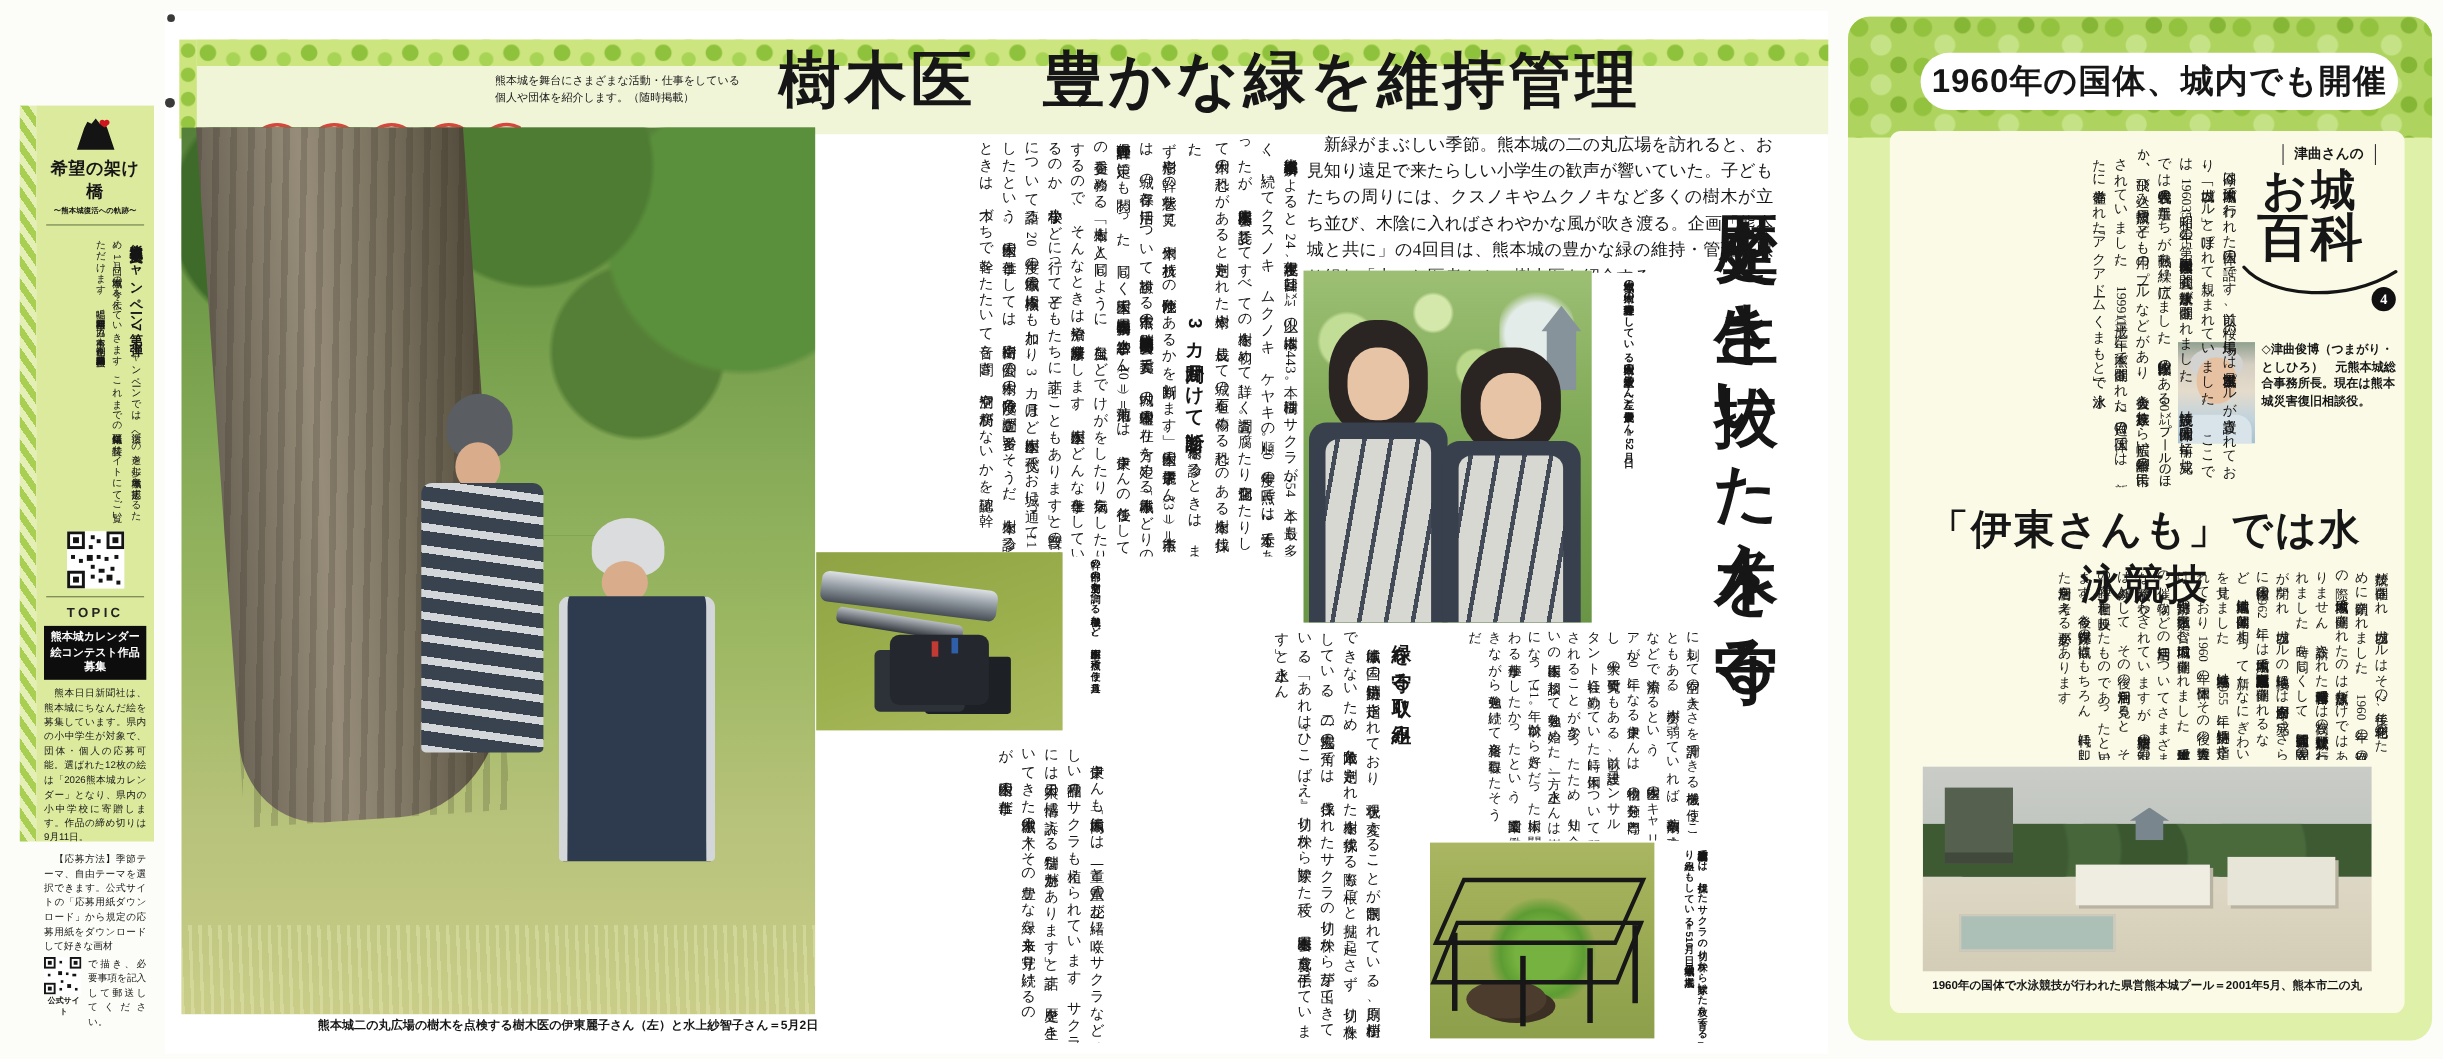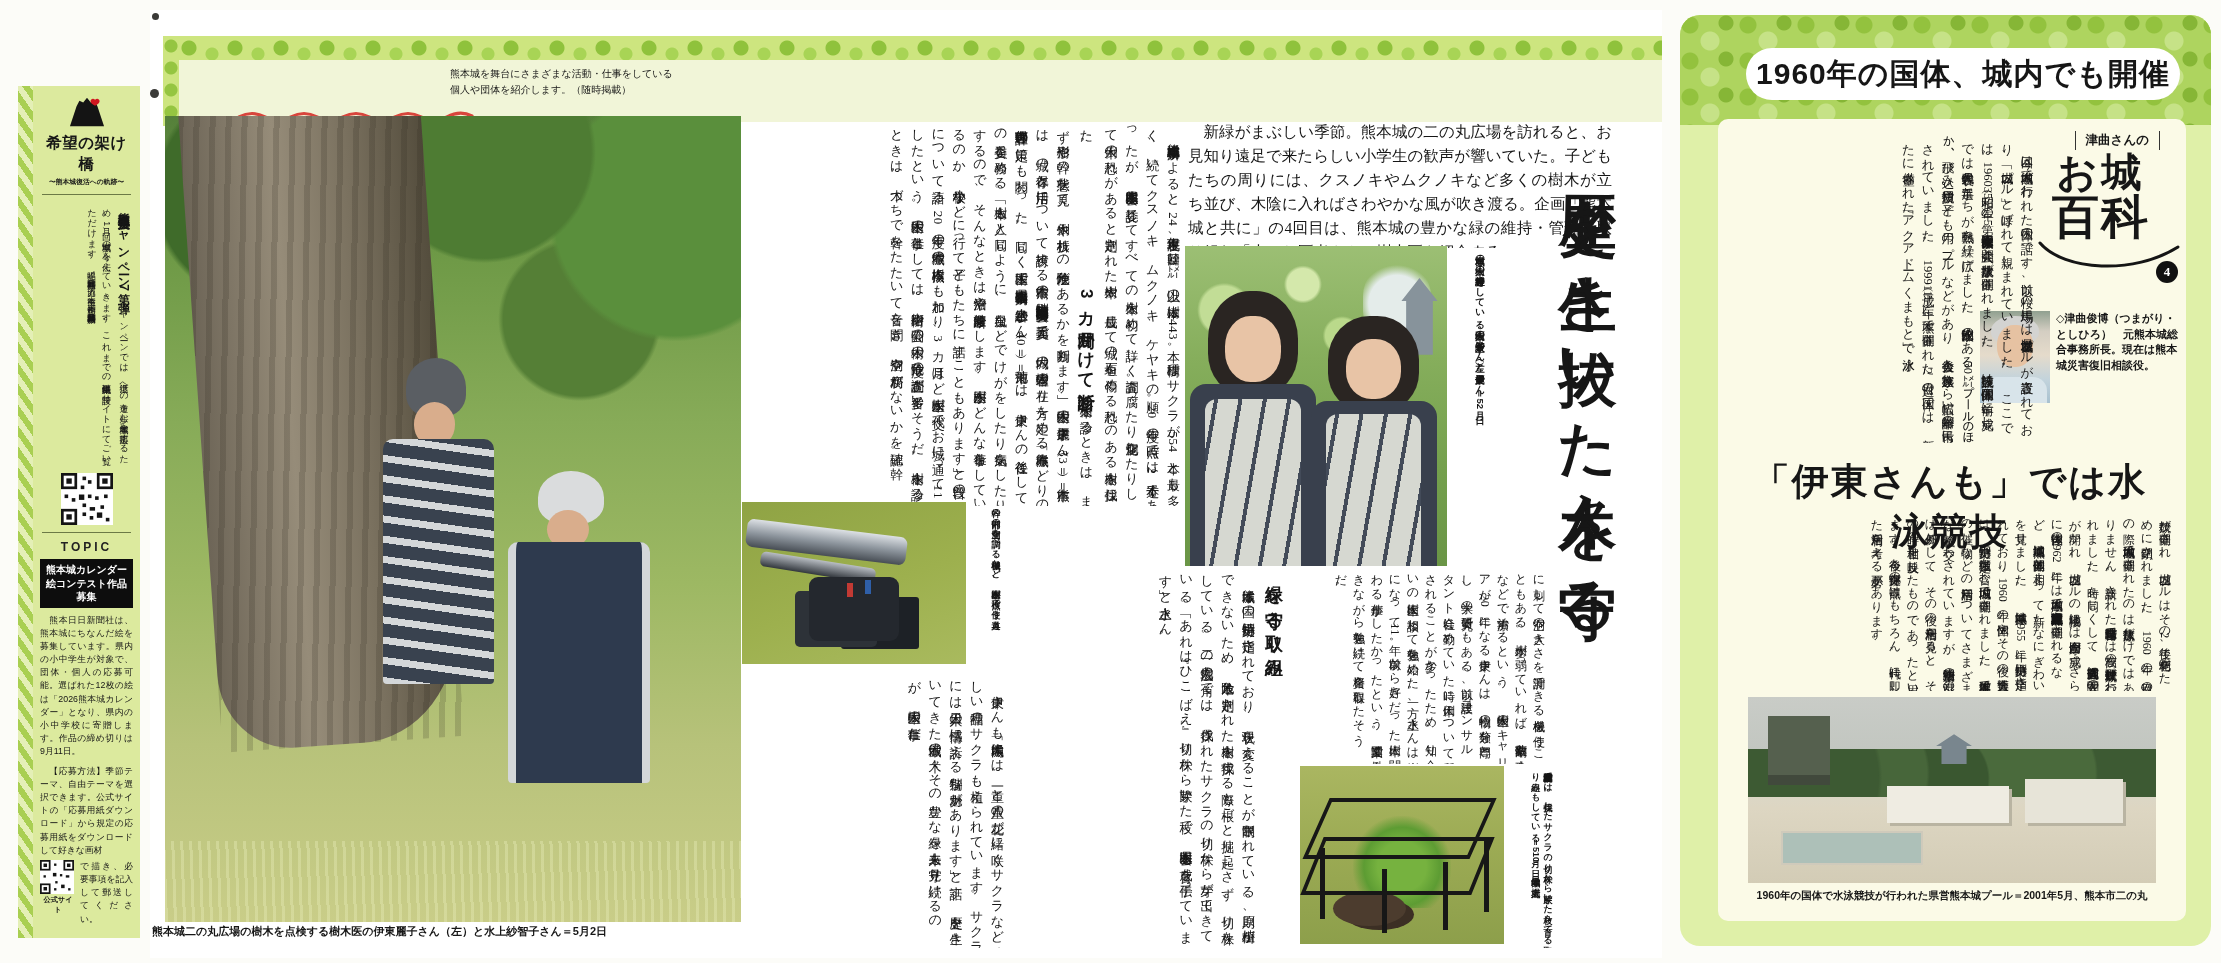--- a/index.html
+++ b/index.html
@@ -1,21 +1,21 @@
 <!DOCTYPE html>
 <html lang="ja"><head>
 <meta charset="utf-8">
 <style>
   html,body{margin:0;padding:0;}
   body{width:2221px;height:963px;position:relative;background:#fcfcf8;
        font-family:"Liberation Serif","DejaVu Serif",serif;color:#161616;overflow:hidden;}
   .sans{font-family:"Liberation Sans","DejaVu Sans",sans-serif;}
 
   
-  #sidebar{position:absolute;left:18px;top:86px;width:122px;height:852px;}
+  #sidebar{position:absolute;left:18px;top:96px;width:122px;height:669px;}
   .sb-stripe{position:absolute;left:0;top:0;width:15px;height:100%;
     background:repeating-linear-gradient(55deg,#a9cf52 0 6px,#e4efb6 6px 12px);}
   .sb-panel{position:absolute;left:15px;top:0;width:107px;height:100%;background:#dcea9e;
     box-sizing:border-box;padding:8px 7px;font-family:"Liberation Sans",sans-serif;}
   .castle-logo{width:42px;height:36px;margin:0 auto 3px;display:block;}
   .sb-title{font-family:"Liberation Serif",serif;font-size:15.5px;font-weight:bold;text-align:center;letter-spacing:0.5px;}
   .sb-sub{font-size:6.8px;font-weight:bold;text-align:center;margin-top:2px;}
   .sb-rule{border:none;border-top:1px solid #6c7a46;margin:7px 2px;}
   .sb-vert{writing-mode:vertical-rl;height:266px;width:100%;font-size:9px;line-height:1.62;overflow:hidden;}
   .sb-vtitle{font-weight:bold;font-size:12px;letter-spacing:1px;padding-left:5px;}
@@ -121,22 +121,22 @@
       radial-gradient(circle at 68% 52%,#4a6a3c 0 25%,transparent 26%),
       radial-gradient(circle at 89% 60%,#3d5a33 0 26%,transparent 27%);}
   .castle-sil{position:absolute;left:45%;top:20%;width:11%;height:16%;background:#79868e;
     clip-path:polygon(50% 0,90% 40%,78% 40%,78% 100%,22% 100%,22% 40%,10% 40%);}
   .board-tower{position:absolute;left:5%;top:10%;width:15%;height:32%;background:#55604e;
     border-bottom:10px solid #41493c;}
   .pool-b1{position:absolute;left:34%;top:48%;width:30%;height:20%;background:#efece2;box-shadow:3px 3px 0 #b9b4a2;}
   .pool-b2{position:absolute;left:68%;top:44%;width:24%;height:24%;background:#e7e4d8;box-shadow:3px 3px 0 #b9b4a2;}
   .pool-water{position:absolute;left:8%;top:72%;width:34%;height:16%;background:#adc0b8;border:2px solid #cfcabb;}
 
-  .main-caption{position:absolute;left:2px;top:914px;width:576px;font-size:11px;font-weight:bold;
-    text-align:left;}
+  .main-caption{position:absolute;left:18px;top:914px;width:576px;font-size:11px;font-weight:bold;
+    text-align:right;}
   .lead{position:absolute;left:1038px;top:110px;width:424px;height:128px;font-size:15.5px;
     line-height:1.55;text-align:justify;overflow:hidden;}
   .vhead{position:absolute;left:1398px;top:138px;height:782px;writing-mode:vertical-rl;
     font-size:58px;font-weight:900;letter-spacing:5px;}
   .women-cap{position:absolute;left:1302px;top:238px;width:34px;height:332px;writing-mode:vertical-rl;
     font-size:9.5px;font-weight:bold;line-height:1.35;overflow:hidden;}
   .body-v{writing-mode:vertical-rl;font-size:13px;line-height:1.6;letter-spacing:0.5px;overflow:hidden;position:absolute;}
   .block1{left:595px;top:110px;width:438px;height:386px;}
   .blockB{left:862px;top:556px;width:246px;height:382px;}
   .blockC{left:1150px;top:556px;width:248px;height:198px;font-size:12px;line-height:1.5;}
@@ -275,20 +275,21 @@
   <div class="regdot" style="left:0;top:79px;width:9px;height:9px;"></div>
   <div class="green-edge"></div>
 
   <div class="banner">
     <div class="banner-band"></div>
   </div>
   <svg class="squiggle" viewBox="0 0 240 16">
     <path d="M3 9 Q 16 2 29 9 T 55 9 T 81 9 T 107 9 T 133 9 T 159 9 T 185 9 T 211 9 T 236 8" stroke="#d8453c" stroke-width="3.2" fill="none" stroke-linecap="round"></path>
   </svg>
   <div class="series-desc sans">熊本城を舞台にさまざまな活動・仕事をしている個人や団体を紹介します。（随時掲載）</div>
+  <div class="headline">樹木医　豊かな緑を維持管理</div>
 
   <div class="photo main-photo">
     <div class="canopy"></div>
     <div class="trunk"></div>
     <div class="person" style="left:36%;top:30%;width:24%;height:46%;">
       <div class="helmet" style="left:24%;top:0;width:44%;height:16%;background:#5a5e63;"></div>
       <div class="head" style="left:30%;top:12%;width:30%;height:12%;"></div>
       <div class="torso vest-stripe" style="left:8%;top:22%;width:80%;height:66%;"></div>
     </div>
     <div class="person" style="left:58%;top:44%;width:26%;height:44%;">

